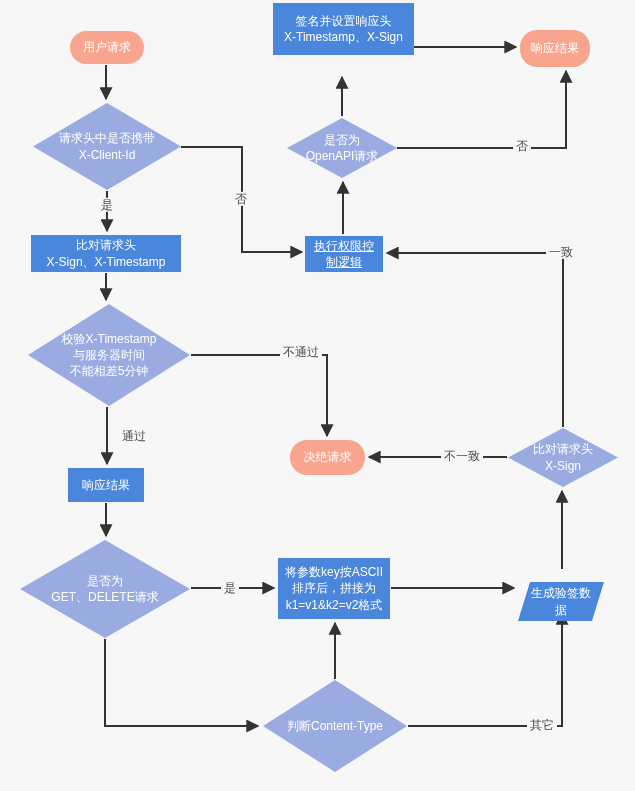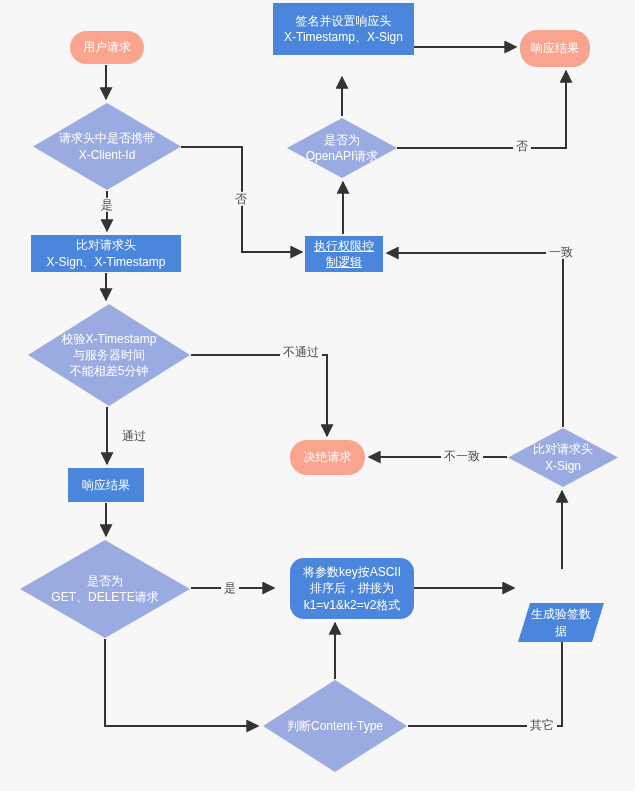--- a/index.html
+++ b/index.html
@@ -134,27 +134,27 @@
 
   <div class="node process" style="left:68px;top:468px;width:76px;height:34px;">
     <span>响应结果</span>
   </div>
 
   <div class="node decision" style="left:20px;top:540px;width:170px;height:98px;">
     <span>是否为
 GET、DELETE请求</span>
   </div>
 
-  <div class="node process" style="left:290px;top:558px;width:124px;height:61px;border-radius:14px;">
+  <div class="node process" style="left:278px;top:558px;width:112px;height:61px;">
     <span>将参数key按ASCII
 排序后，拼接为
 k1=v1&amp;k2=v2格式</span>
   </div>
 
-  <div class="node parallelogram" style="left:518px;top:603px;width:86px;height:39px;">
+  <div class="node parallelogram" style="left:518px;top:582px;width:86px;height:39px;">
     <span>生成验签数
 据</span>
   </div>
 
   <div class="node decision" style="left:263px;top:680px;width:144px;height:92px;">
     <span>判断Content-Type</span>
   </div>
 
   <div class="edge-label" style="left:107px;top:205px;">是</div>
   <div class="edge-label" style="left:241px;top:199px;">否</div>

